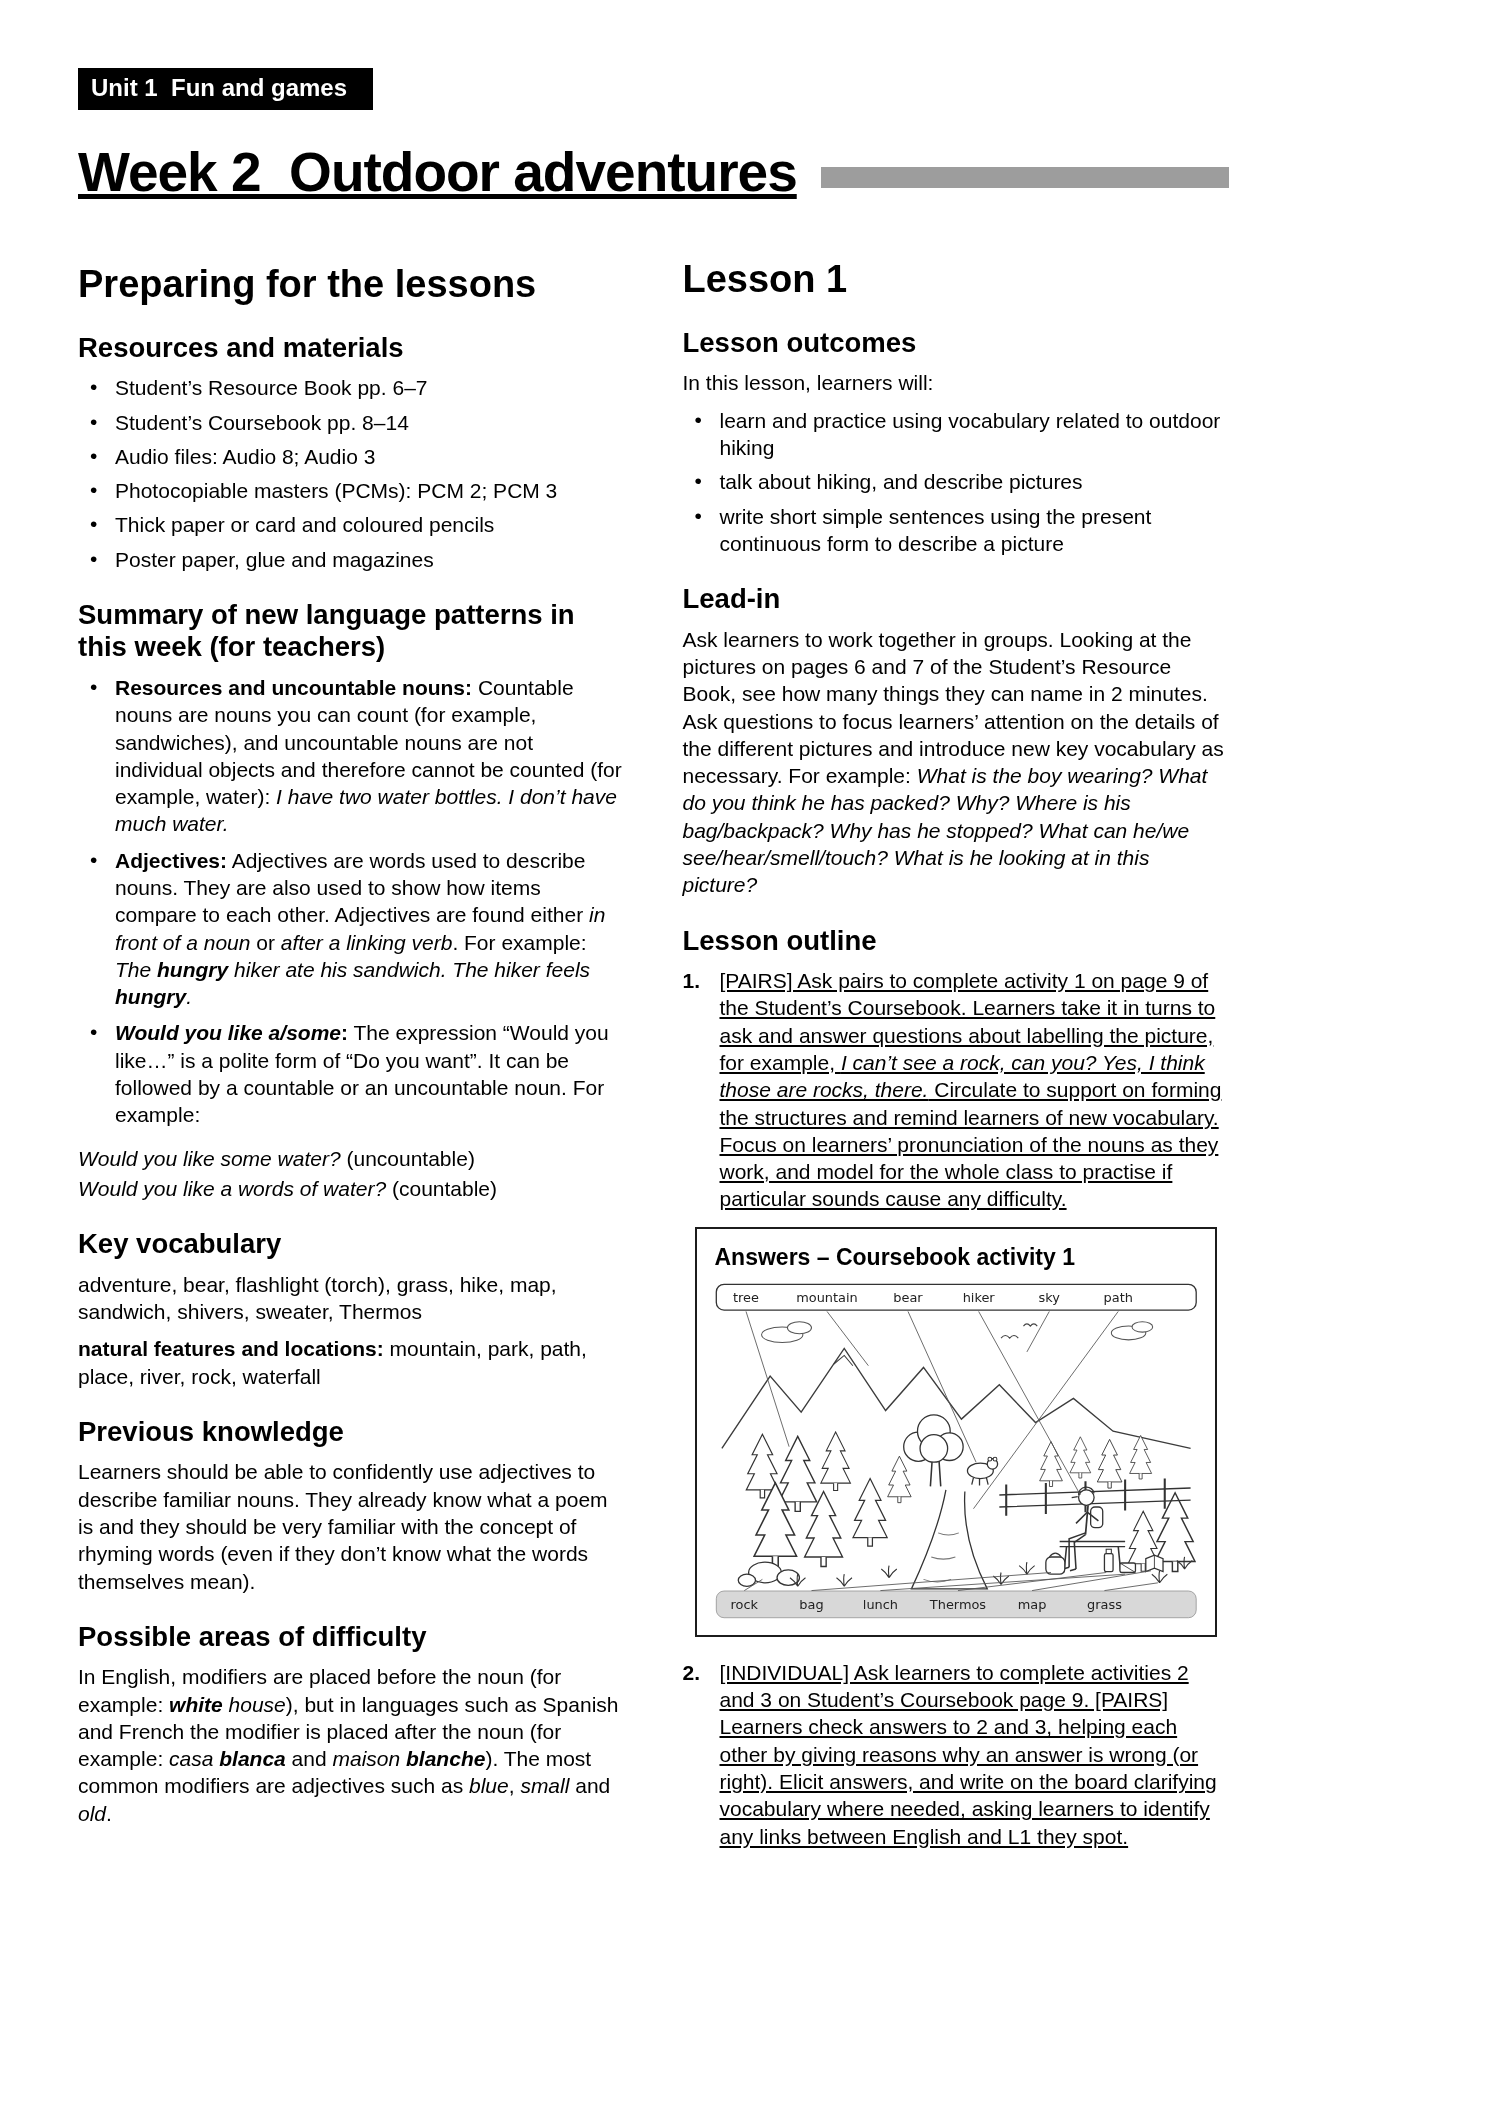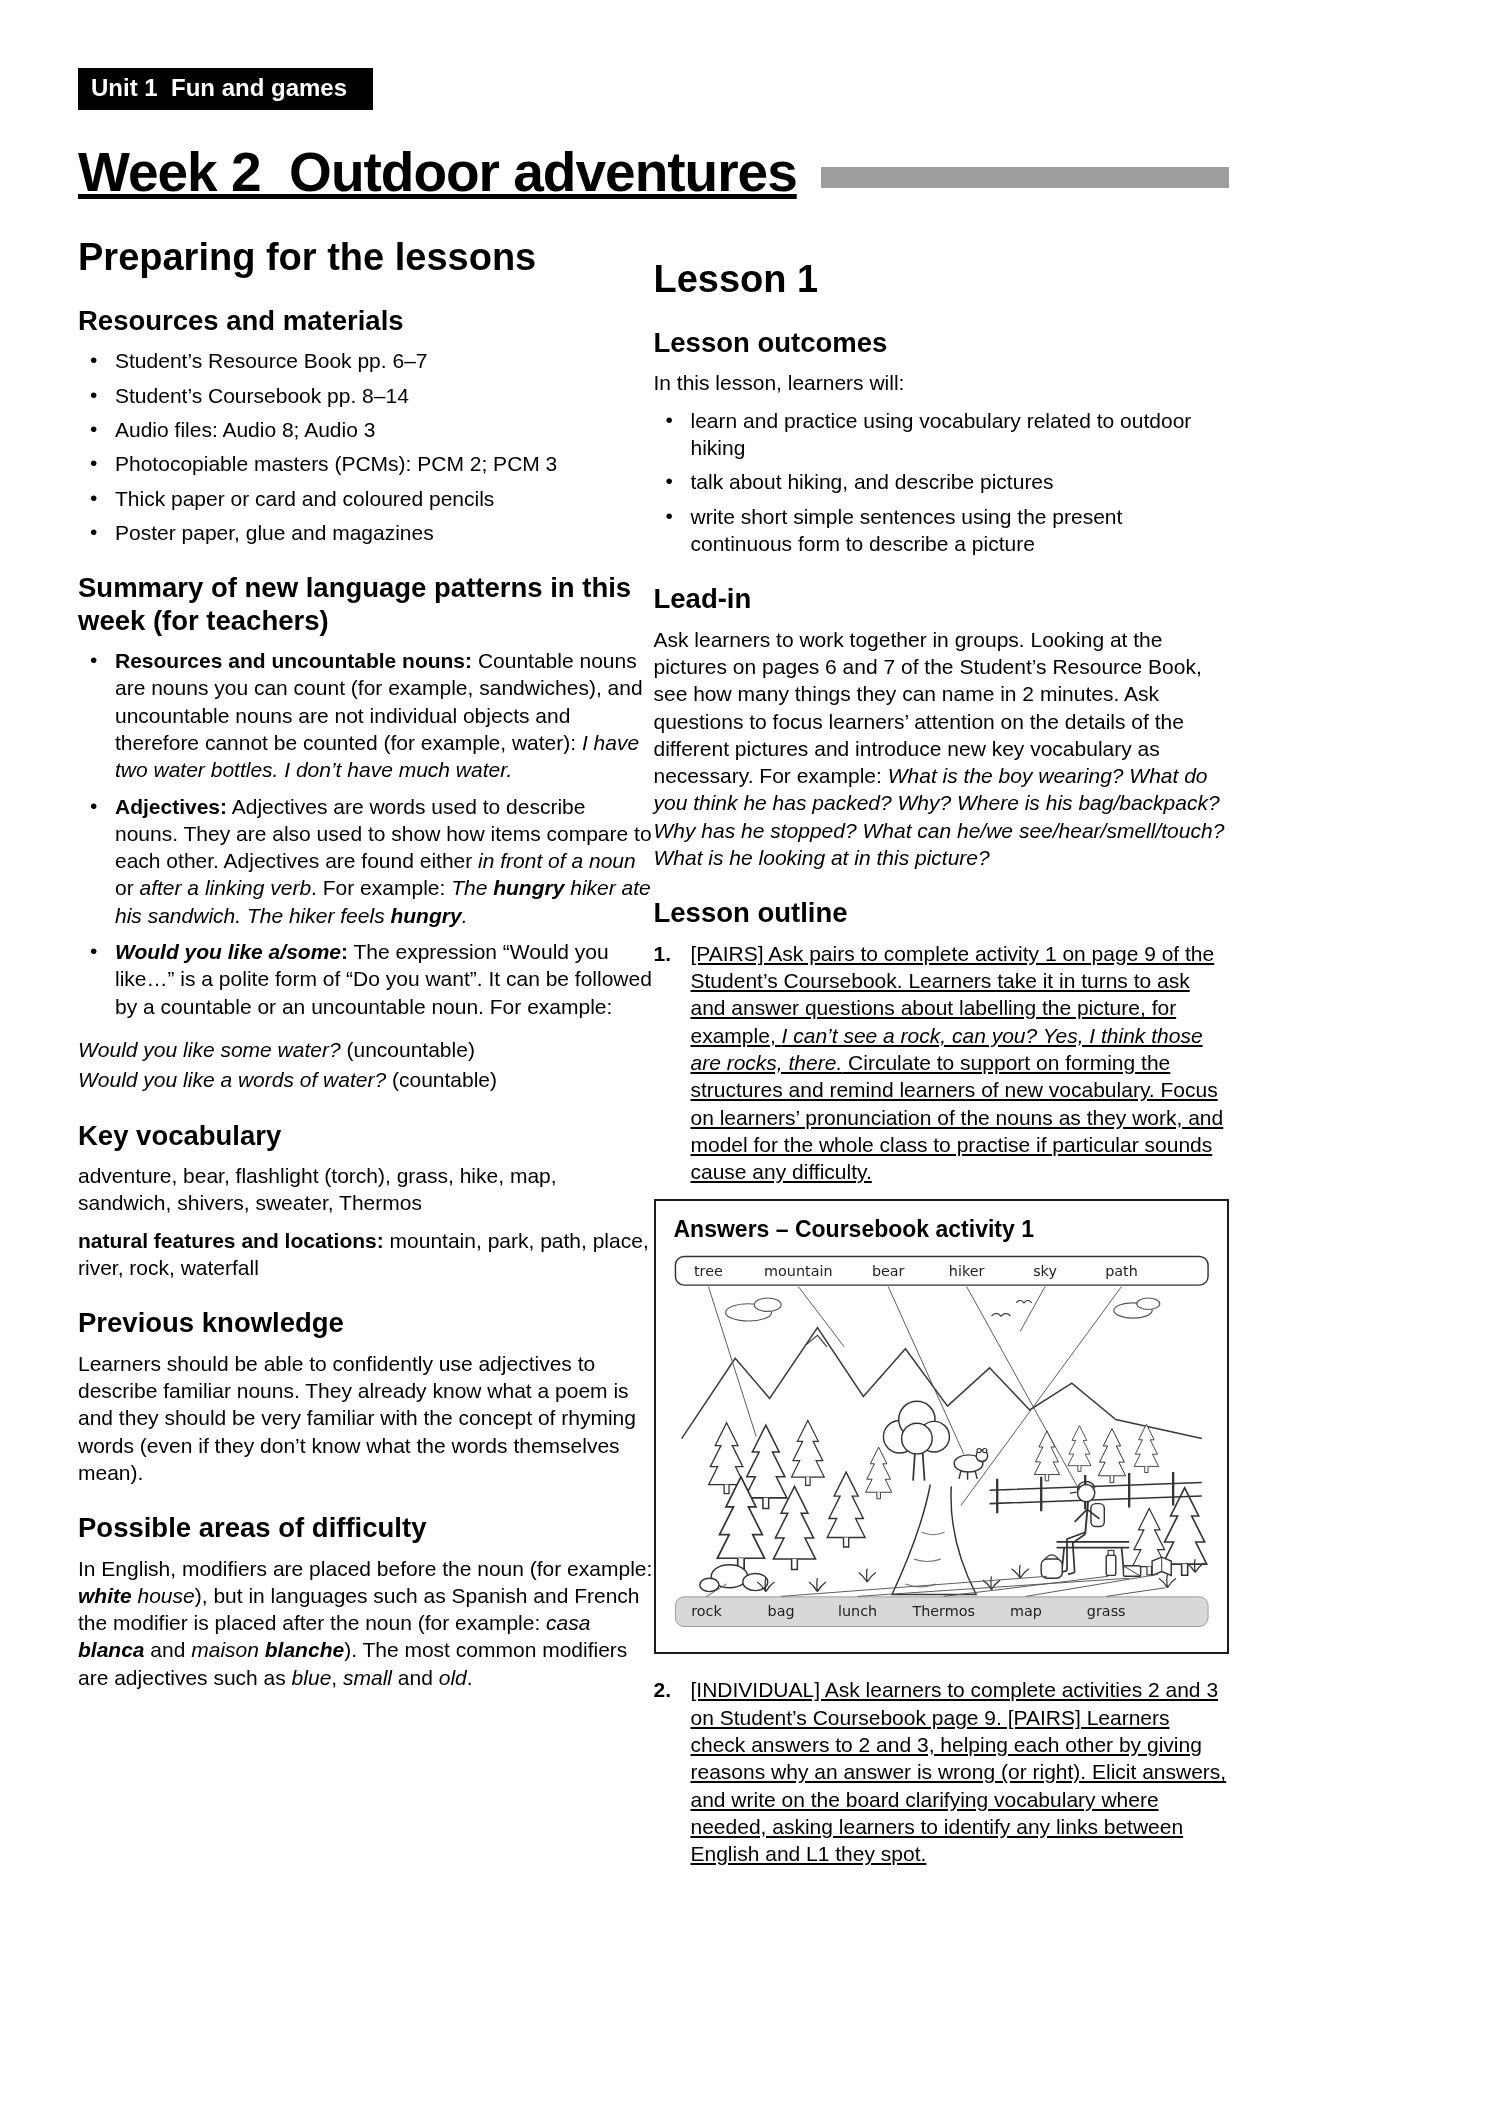--- a/index.html
+++ b/index.html
@@ -2,36 +2,36 @@
 <html><head>
 <meta charset="utf-8">
 <style>
   html,body{margin:0;padding:0;}
   body{width:1500px;height:2122px;background:#ffffff;font-family:"Liberation Sans",sans-serif;color:#000;}
   .page{position:relative;width:1324px;height:2122px;padding:68px 95px 0 78px;box-sizing:border-box;overflow:hidden;background:#fff;}
   .banner{display:inline-block;background:#000;color:#fff;font-weight:bold;font-size:24px;line-height:1;padding:8px 26px 10px 13px;margin:0 0 30px;}
   .title-row{display:flex;align-items:center;margin:0 0 30px;text-decoration:underline;}
   h1{font-size:55px;font-weight:bold;margin:0;letter-spacing:-1px;white-space:nowrap;}
   .title-rule{flex:1;height:21px;background:#9d9d9d;margin-left:24px;position:relative;top:5px;}
-  .columns{display:flex;}
+  .columns{display:flex;gap:58px;align-items:center;}
   .col{flex:1;min-width:0;}
   h2{font-size:38px;font-weight:bold;margin:2px 0 12px;}
   h2.lesson{margin-top:24px;margin-bottom:8px;}
   h3{font-size:27.5px;font-weight:bold;margin:26px 0 10px;line-height:1.18;}
   p{font-size:21px;line-height:1.3;margin:0 0 10px;}
   .bullets{list-style:none;margin:2px 0 16px;padding:0;}
   .bullets li{position:relative;font-size:21px;line-height:1.3;padding-left:37px;margin:0 0 7px;}
   .bullets li::before{content:"\2022";position:absolute;left:12px;top:-1px;font-size:21px;}
   .bullets.loose li{margin-bottom:9px;}
   .example{margin:0 0 3px;}
   .example.last{margin-bottom:14px;}
   .num-item{display:flex;font-size:21px;line-height:1.3;margin:2px 0 14px;}
   .num-item .num{font-weight:bold;flex:0 0 37px;}
   .num-item .body{flex:1;text-decoration:underline;}
-  .answer-box{border:2.5px solid #1c1c1c;padding:15px 18px 24px;margin:12px 0 22px;}
+  .answer-box{border:2.5px solid #1c1c1c;padding:15px 18px 16px;margin:12px 12px 22px;}
   .answer-title{font-weight:bold;font-size:23px;margin:0 0 12px;}
   .scene{display:block;width:100%;height:auto;}
   .scene text{font-family:"DejaVu Sans",sans-serif;font-size:15px;fill:#222;text-anchor:middle;}
   .rb{font-weight:bold;}
   .ri{font-style:italic;}
   .footer{position:absolute;left:78px;right:95px;bottom:42px;height:26px;font-size:20px;}
   .footer .pagenum{position:absolute;left:0;top:0;}
   .footer .copyright{position:absolute;left:0;right:0;top:2px;text-align:center;font-size:19px;}
 </style>
 </head>

